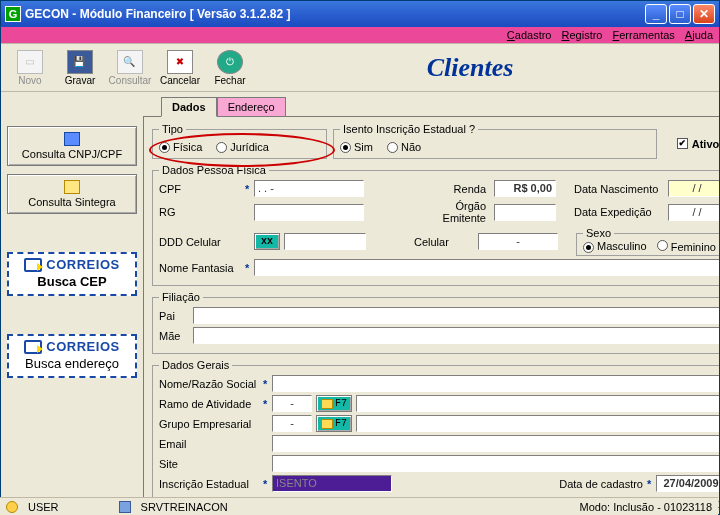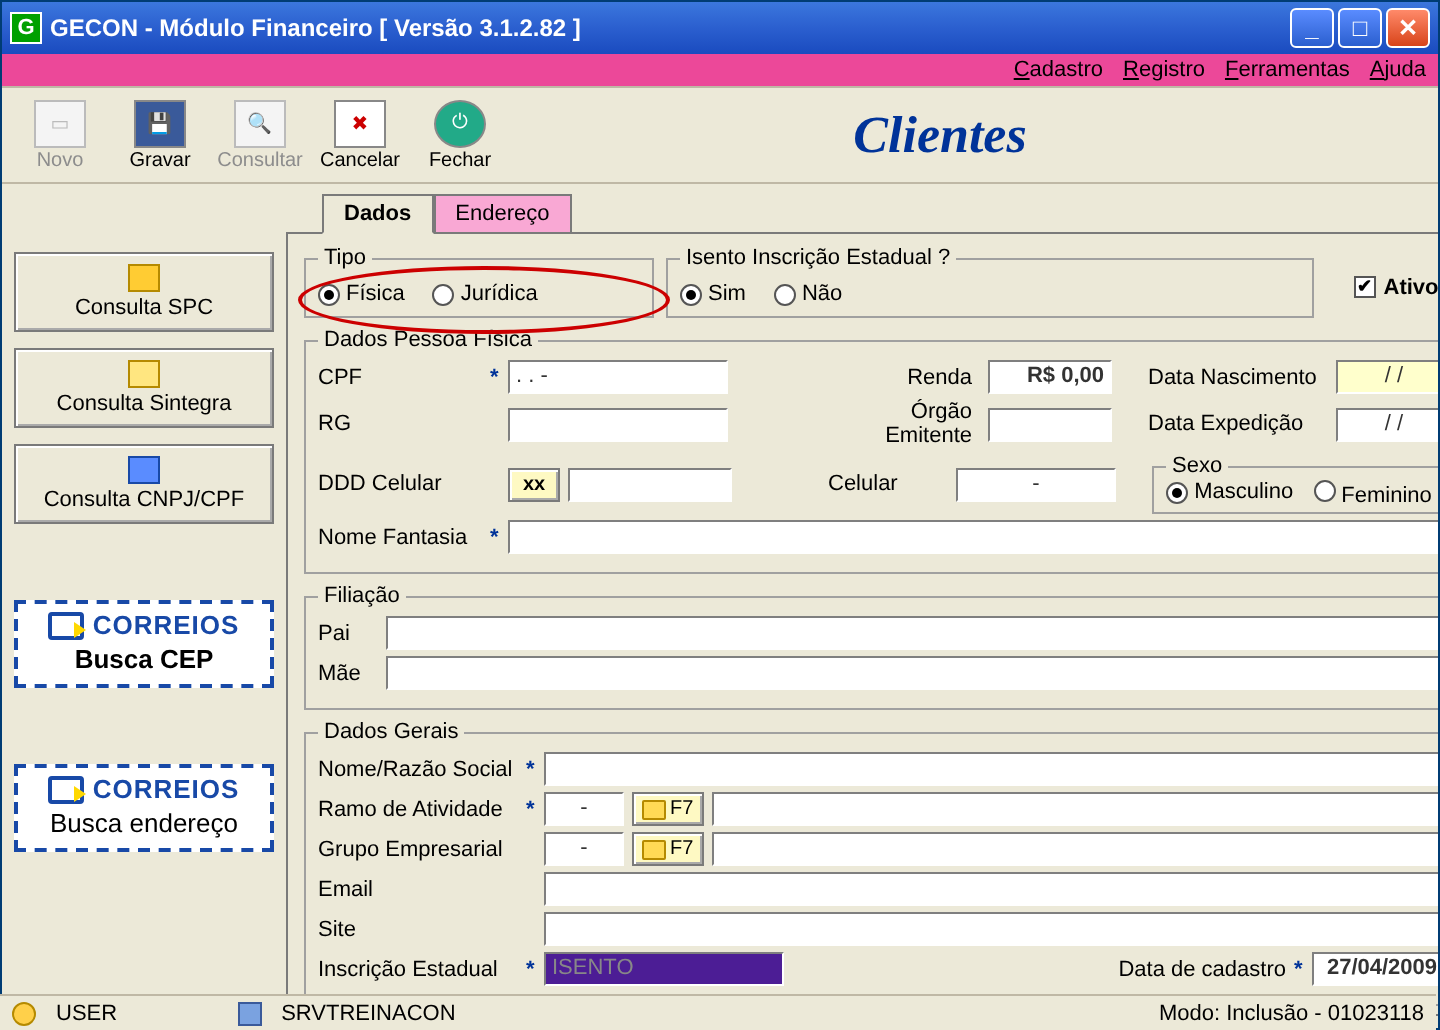--- a/index.html
+++ b/index.html
@@ -186,26 +186,27 @@
     background: #fff;
     height: 17px;
     padding: 1px 3px;
     font-size: 11px;
     color: #333;
   }
   .inp.dis { background: #4c1d95; color: #888; }
   .req { width: 5px; color: #003399; font-weight: bold; }
   .btn-small {
     border: 1px solid #7a7a7a;
-    background: #fef9c3;
+    background: #14b8a6;
     height: 17px;
     display: inline-flex; align-items: center; justify-content: center; gap: 2px;
     padding: 0 4px;
     box-shadow: inset 1px 1px 0 #fff, inset -1px -1px 0 #aaa;
     font-size: 10px;
+    font-family: Liberation Mono, monospace;
   }
   .folder-icon { width: 12px; height: 10px; background: #ffda55; border: 1px solid #b58a00; border-radius: 1px;}
   .statusbar {
     position: absolute;
     left: 0; bottom: 0;
     width: 718px;
     height: 18px;
     background: #ece9d8;
     border-top: 1px solid #bfb8a5;
     display: flex;
@@ -259,30 +260,26 @@
   <div class="tbtn">
     <div class="ticon" style="background:#2a8;color:#fff;border-radius:50%">⏻</div>
     <div>Fechar</div>
   </div>
   <div class="page-title">Clientes</div>
 </div>
 
 <div class="main">
   <div class="leftcol">
     <div class="sidebtn">
-      <div class="sicon" style="background:#ffcc33;border:1px solid #b58a00"></div>
-      <span>Consulta SPC</span>
+      <div class="sicon" style="background:#5a8cff;border:1px solid #1849a7"></div>
+      <span>Consulta CNPJ/CPF</span>
     </div>
     <div class="sidebtn">
       <div class="sicon" style="background:#ffe680;border:1px solid #b58a00"></div>
       <span>Consulta Sintegra</span>
-    </div>
-    <div class="sidebtn">
-      <div class="sicon" style="background:#5a8cff;border:1px solid #1849a7"></div>
-      <span>Consulta CNPJ/CPF</span>
     </div>
 
     <div class="correios" style="margin-top:30px">
       <div class="logo">
           <span class="lg"></span>
           <span>CORREIOS</span>
         </div>
       <div class="sub" style="font-weight:bold">Busca CEP</div>
     </div>
     <div class="correios" style="margin-top:30px">

